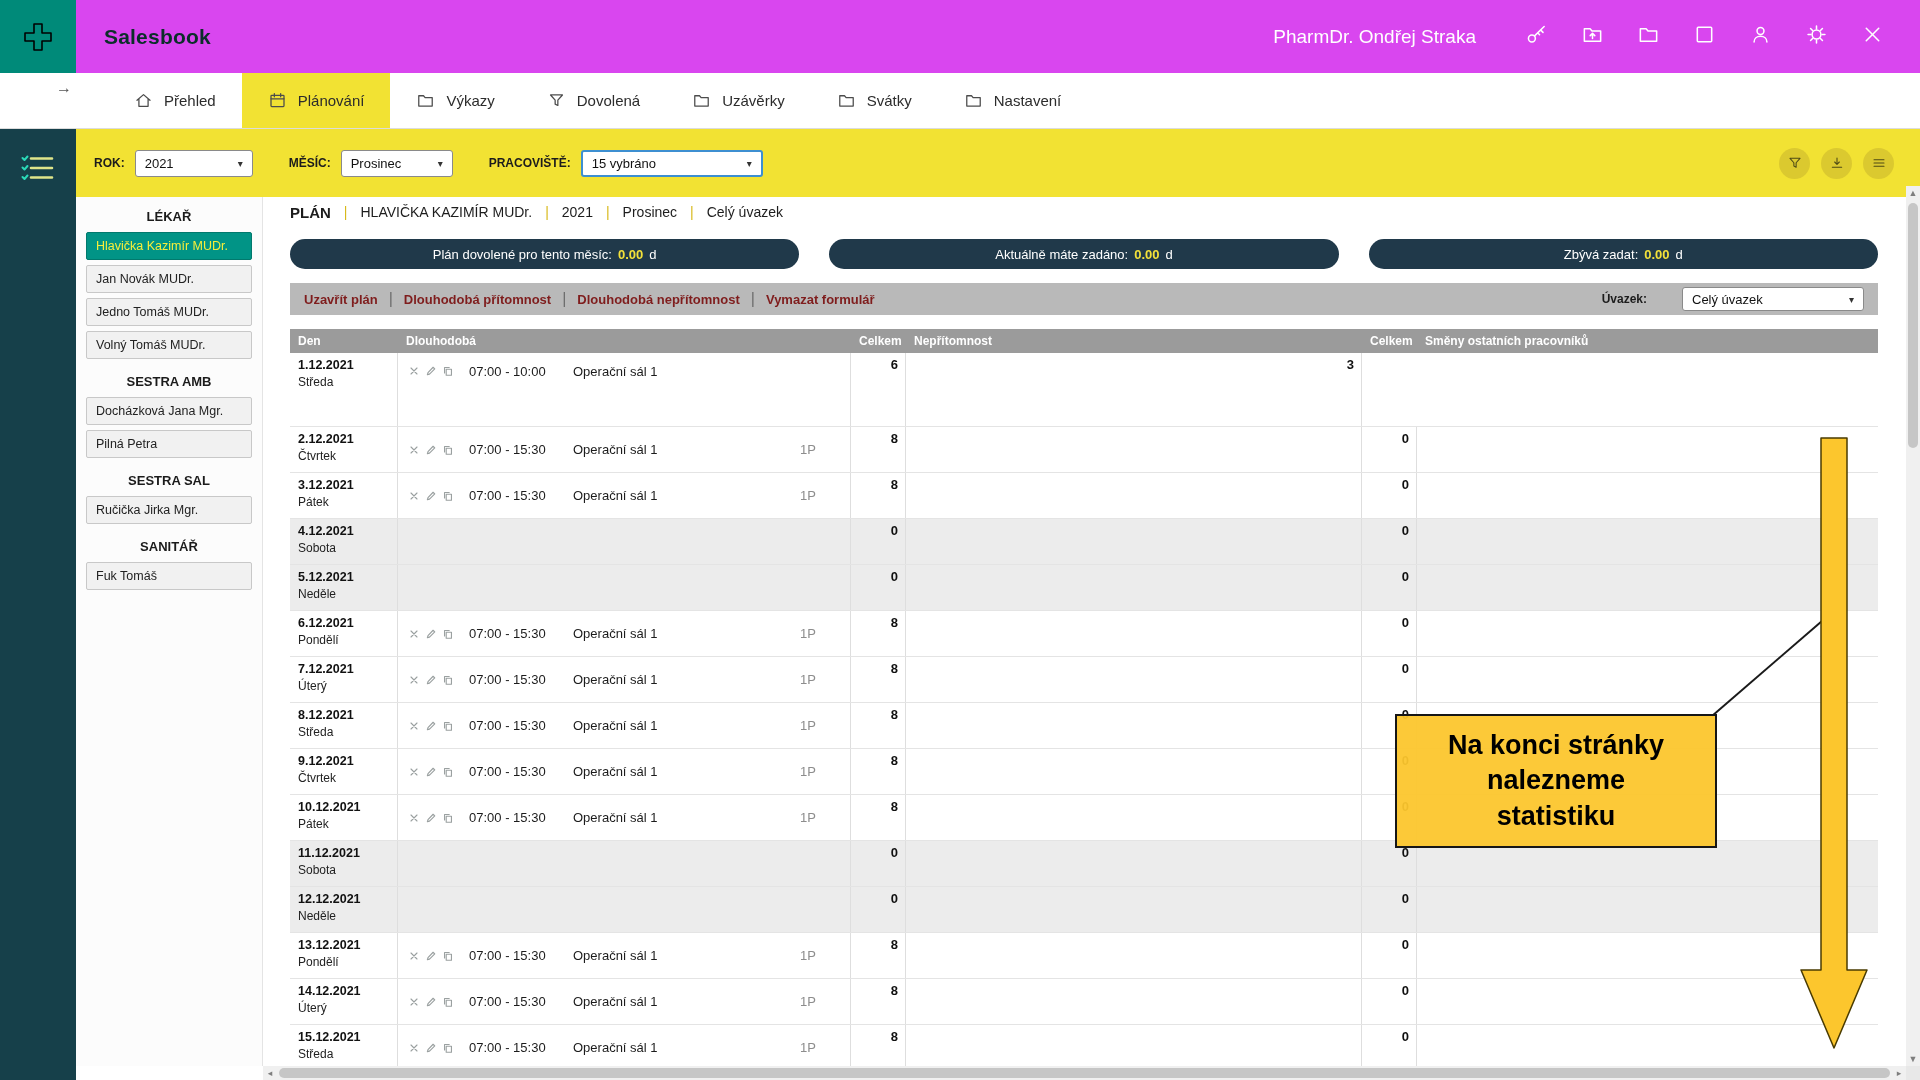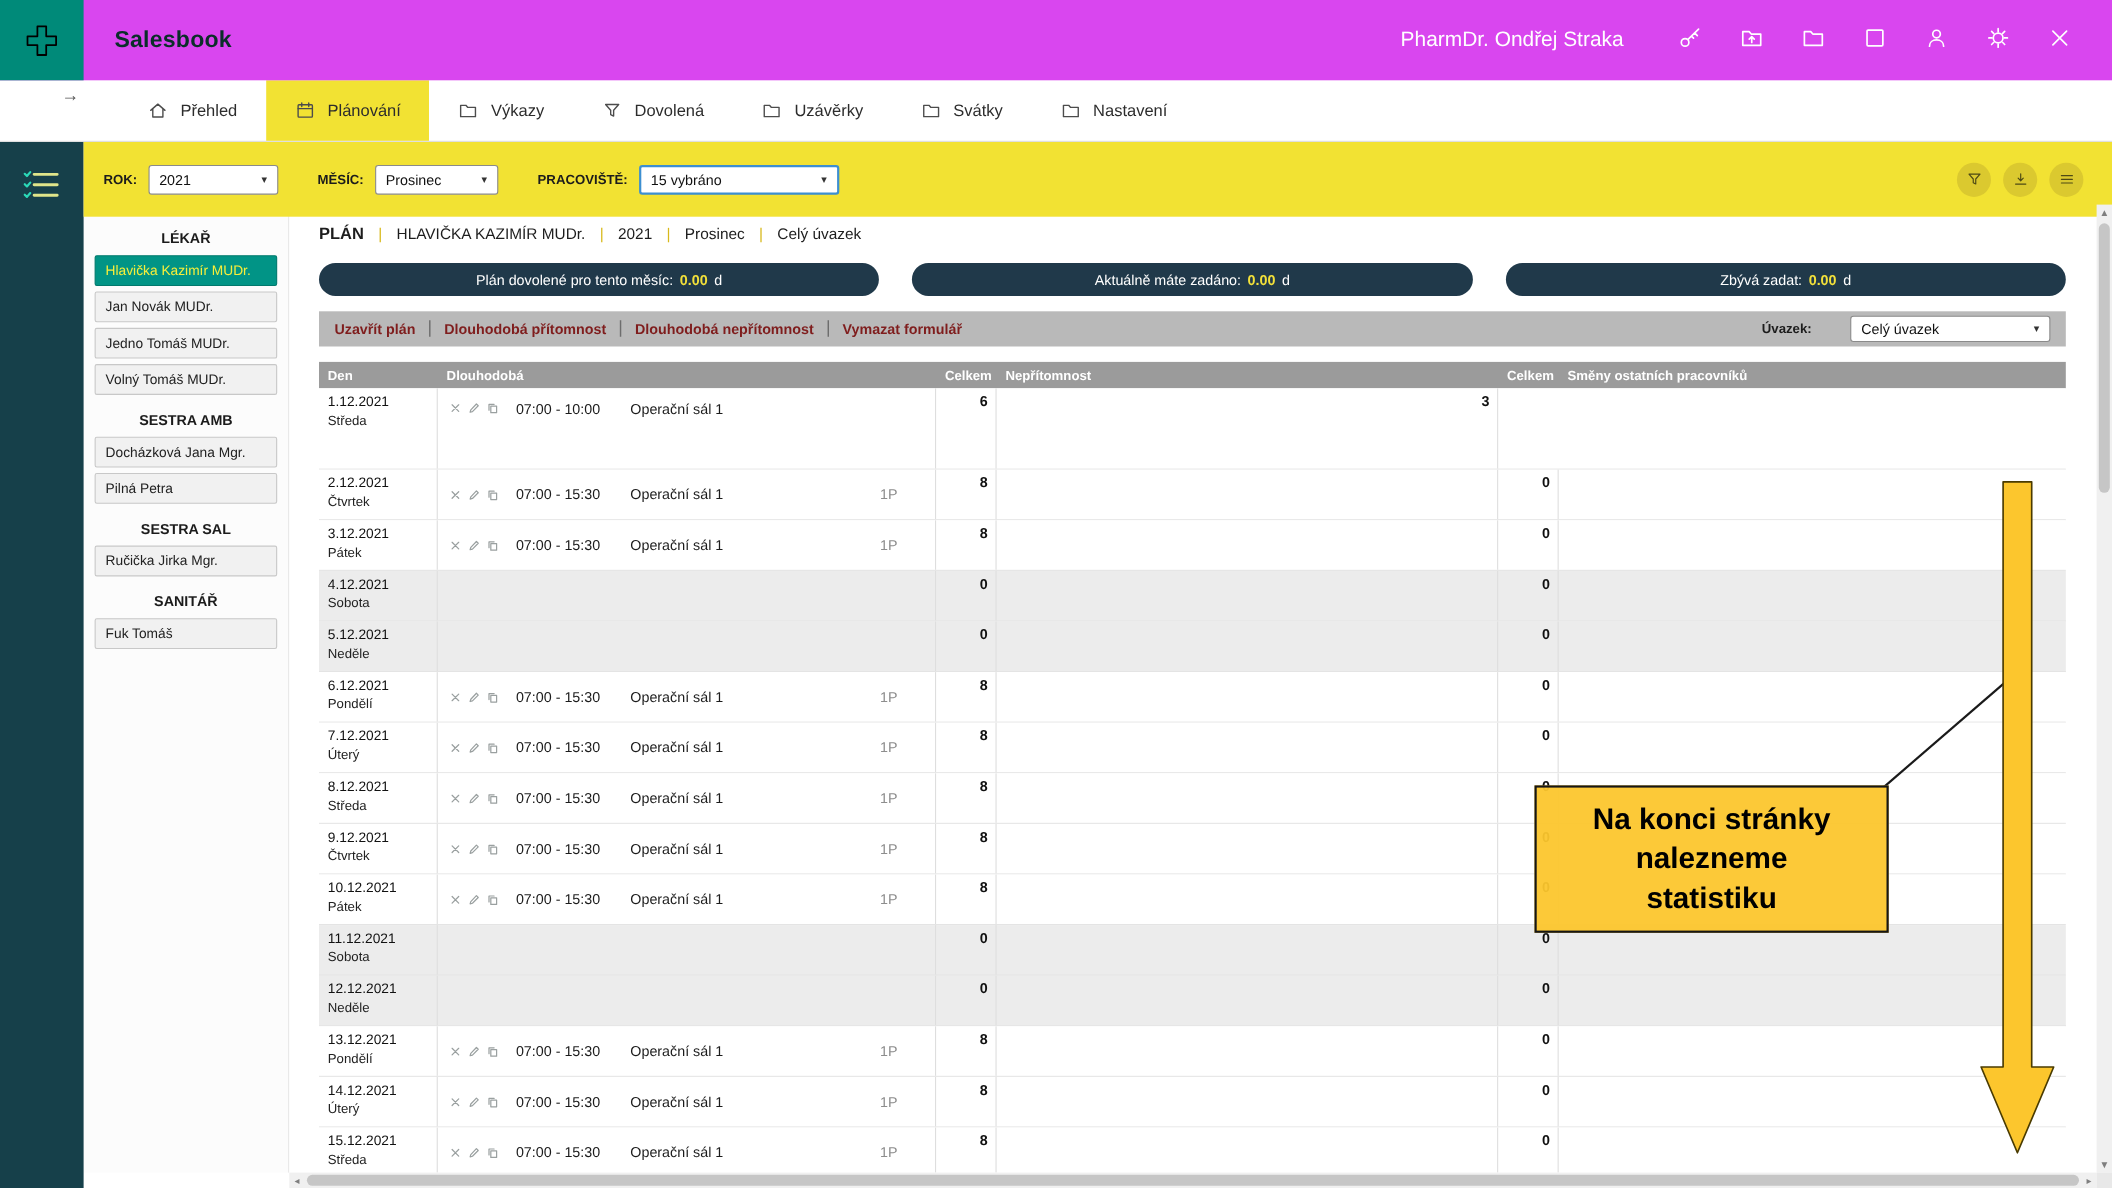--- a/index.html
+++ b/index.html
@@ -71,21 +71,21 @@
   .thead,.trow{display:grid;grid-template-columns:108px 453px 55px 456px 55px 1fr;}
   .thead{background:#9b9b9b;height:24px;align-items:center;}
   .th{font-size:12px;font-weight:700;color:#fff;padding:0 8px;white-space:nowrap;overflow:hidden;}
   .th.r{text-align:right;padding-right:6px;}
   .trow{border-bottom:1px solid #e4e4e4;min-height:45px;background:#fff;}
   .trow.multi{min-height:73px;}
   .trow.weekend{background:#ececec;}
   .td{border-right:1px solid #dedede;box-sizing:border-box;min-width:0;}
   .td:last-child{border-right:none;}
   .c0{padding:5px 8px;}
-  .date{font-weight:400;font-size:12.5px;color:#111;}
+  .date{font-weight:700;font-size:12.5px;color:#111;}
   .day{font-size:12px;color:#222;margin-top:3px;}
   .c1,.c3{display:flex;flex-direction:column;justify-content:center;}
   .trow.multi .c1,.trow.multi .c3{justify-content:flex-start;}
   .entry{display:flex;align-items:center;height:36px;padding:0 10px;font-size:13px;color:#1c1c1c;}
   .c1 .entry + .entry{border-top:1px solid #e0e0e0;}
   .ri{color:#9aa0a0;margin-right:5px;}
   .ri svg{width:12px;height:12px;}
   .etime{margin-left:10px;min-width:96px;white-space:nowrap;}
   .eplace{margin-left:8px;white-space:nowrap;}
   .etag{margin-left:auto;color:#8d8d8d;padding-right:24px;font-size:13px;}

